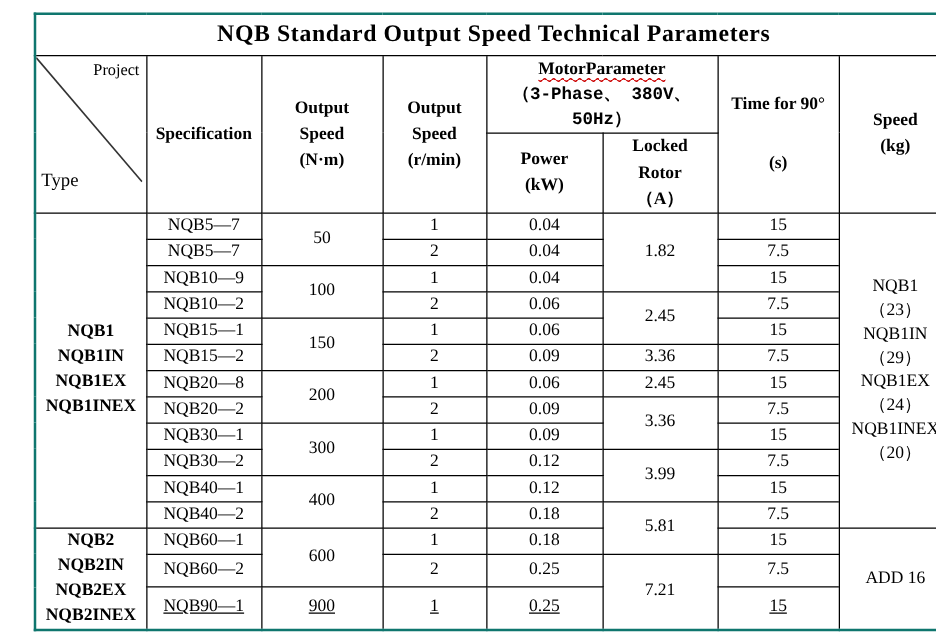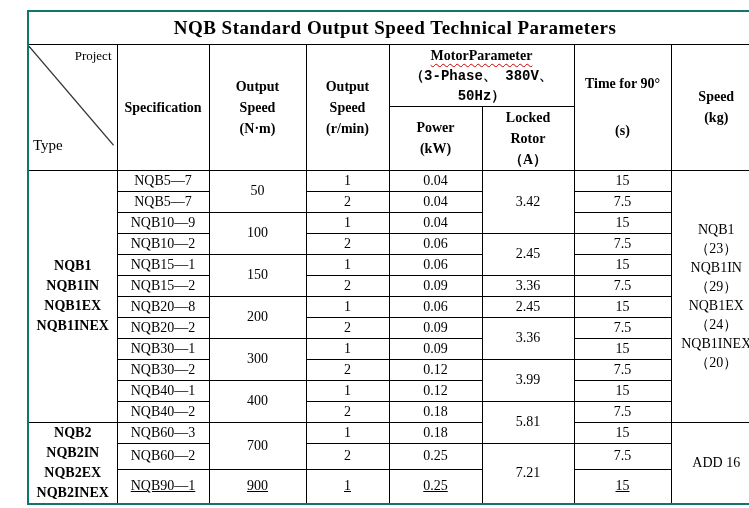--- a/index.html
+++ b/index.html
@@ -102,21 +102,21 @@
     <td class="type-cell" rowspan="12">
       <div>NQB1</div>
       <div>NQB1IN</div>
       <div>NQB1EX</div>
       <div>NQB1INEX</div>
     </td>
     <td>NQB5—7</td>
     <td rowspan="2">50</td>
     <td>1</td>
     <td>0.04</td>
-    <td rowspan="3">3.42</td>
+    <td rowspan="3">1.82</td>
     <td>15</td>
     <td class="weight-cell" rowspan="12">
       <div>NQB1</div>
       <div>（23）</div>
       <div>NQB1IN</div>
       <div>（29）</div>
       <div>NQB1EX</div>
       <div>（24）</div>
       <div>NQB1INEX</div>
       <div>（20）</div>
@@ -199,22 +199,22 @@
     <td rowspan="2">5.81</td>
     <td>7.5</td>
   </tr>
   <tr class="dr">
     <td class="type-cell" rowspan="3">
       <div>NQB2</div>
       <div>NQB2IN</div>
       <div>NQB2EX</div>
       <div>NQB2INEX</div>
     </td>
-    <td>NQB60—3</td>
-    <td rowspan="2">700</td>
+    <td>NQB60—1</td>
+    <td rowspan="2">600</td>
     <td>1</td>
     <td>0.18</td>
     <td>15</td>
     <td class="weight-cell" rowspan="3">
       <div>ADD 16</div>
     </td>
   </tr>
   <tr class="dr">
     <td>NQB60—2</td>
     <td>2</td>

